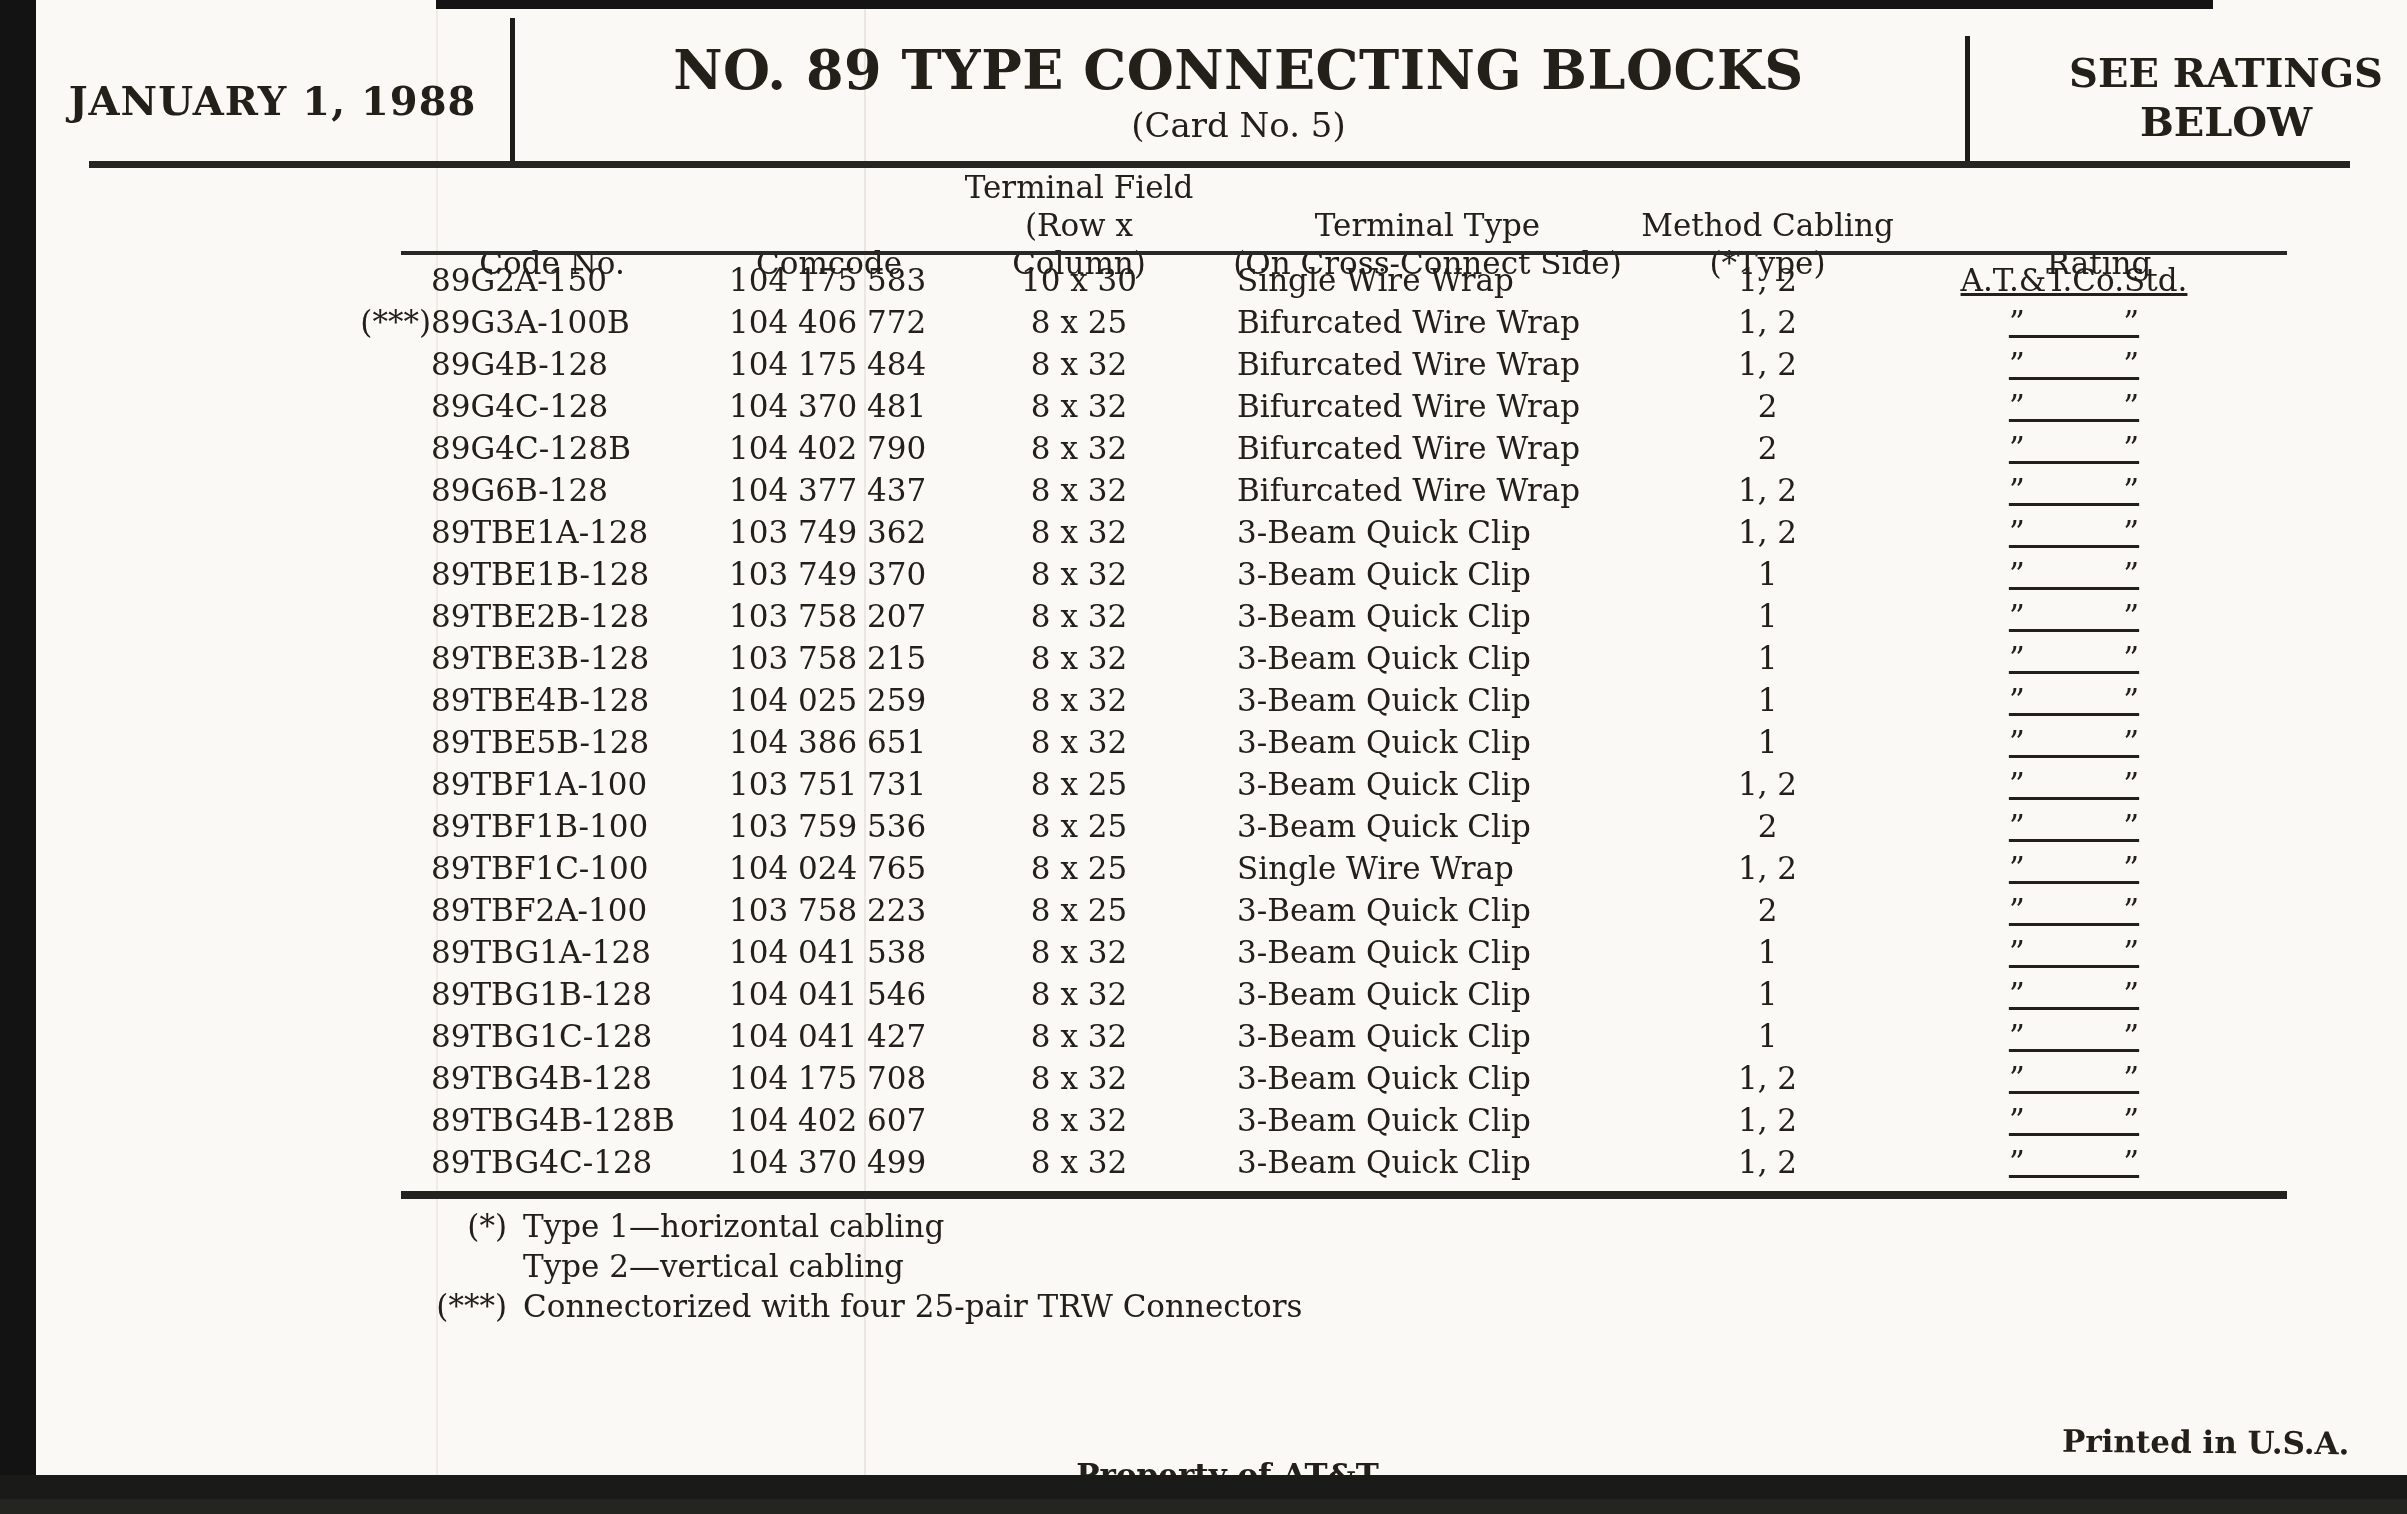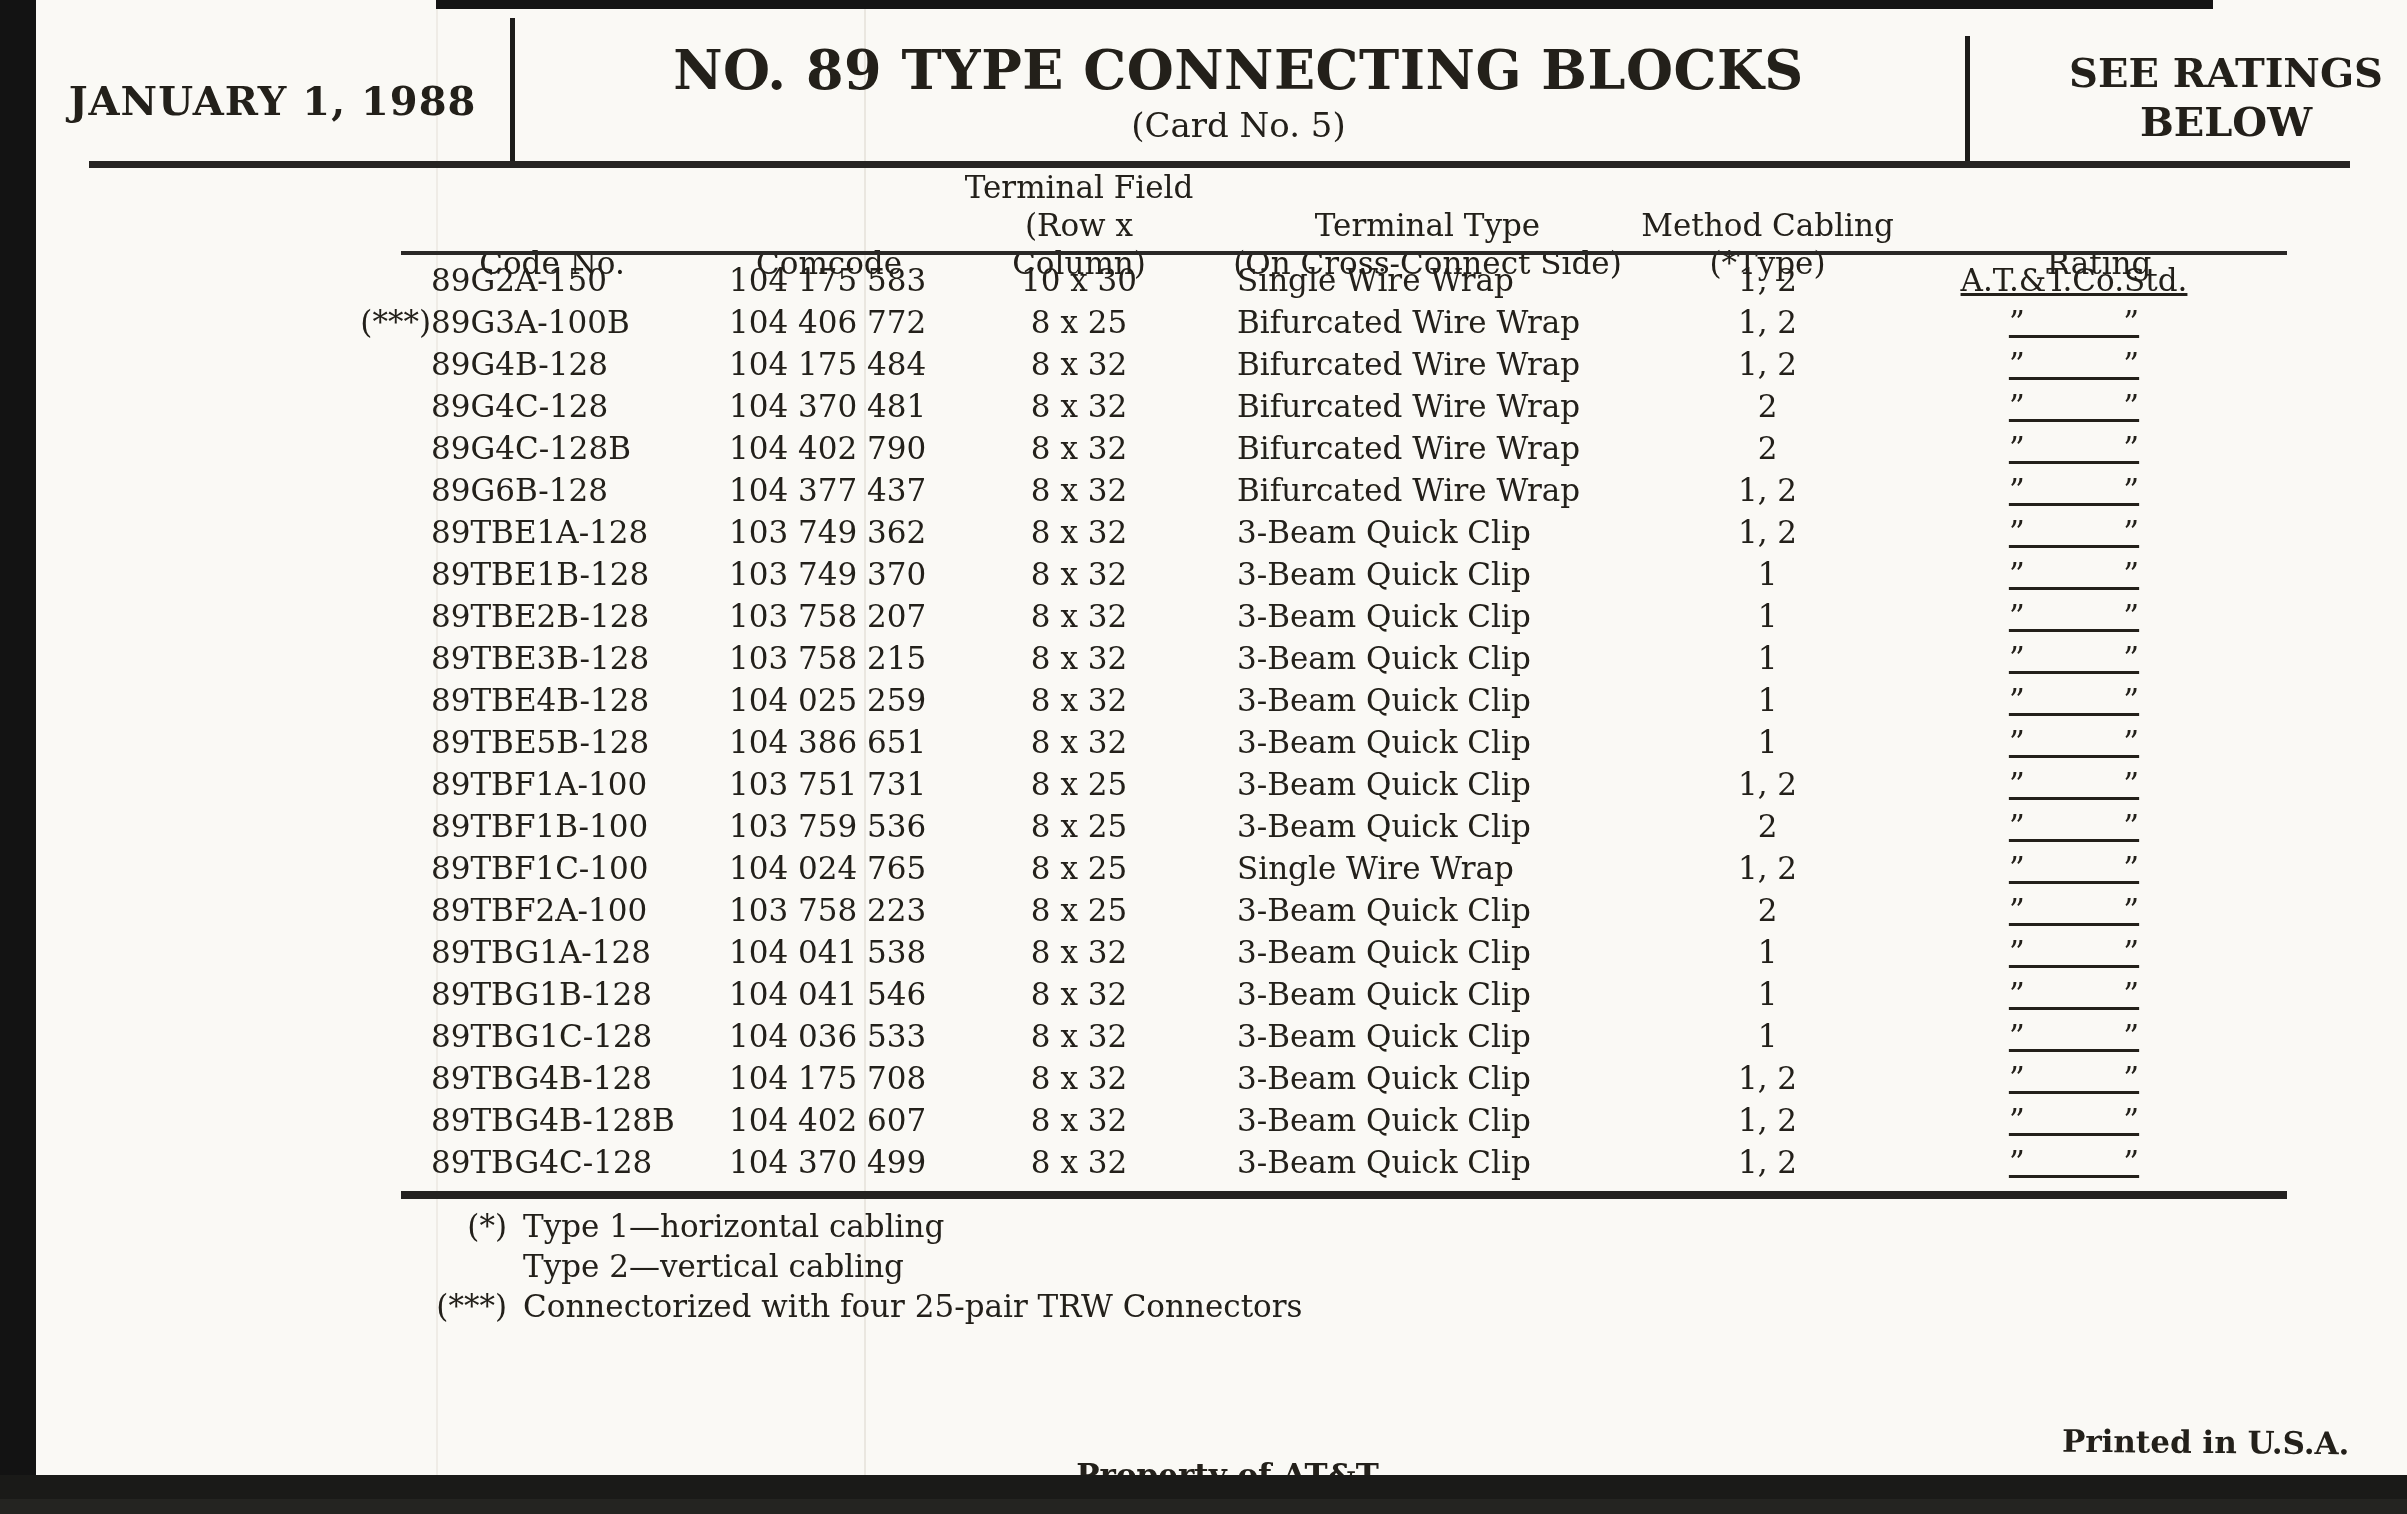--- a/index.html
+++ b/index.html
@@ -251,21 +251,21 @@
     <div class="trow tgrid">
     <div class="c-code"><span class="prefix"></span><span class="code-text">89TBG1B-128</span></div>
     <div class="c-comcode">104 041 546</div>
     <div class="c-field">8 x 32</div>
     <div class="c-type">3-Beam Quick Clip</div>
     <div class="c-cabling">1</div>
     <div class="c-rating">”          ”</div>
   </div>
     <div class="trow tgrid">
     <div class="c-code"><span class="prefix"></span><span class="code-text">89TBG1C-128</span></div>
-    <div class="c-comcode">104 036 533</div>
+    <div class="c-comcode">104 041 427</div>
     <div class="c-field">8 x 32</div>
     <div class="c-type">3-Beam Quick Clip</div>
     <div class="c-cabling">1</div>
     <div class="c-rating">”          ”</div>
   </div>
     <div class="trow tgrid">
     <div class="c-code"><span class="prefix"></span><span class="code-text">89TBG4B-128</span></div>
     <div class="c-comcode">104 175 708</div>
     <div class="c-field">8 x 32</div>
     <div class="c-type">3-Beam Quick Clip</div>

